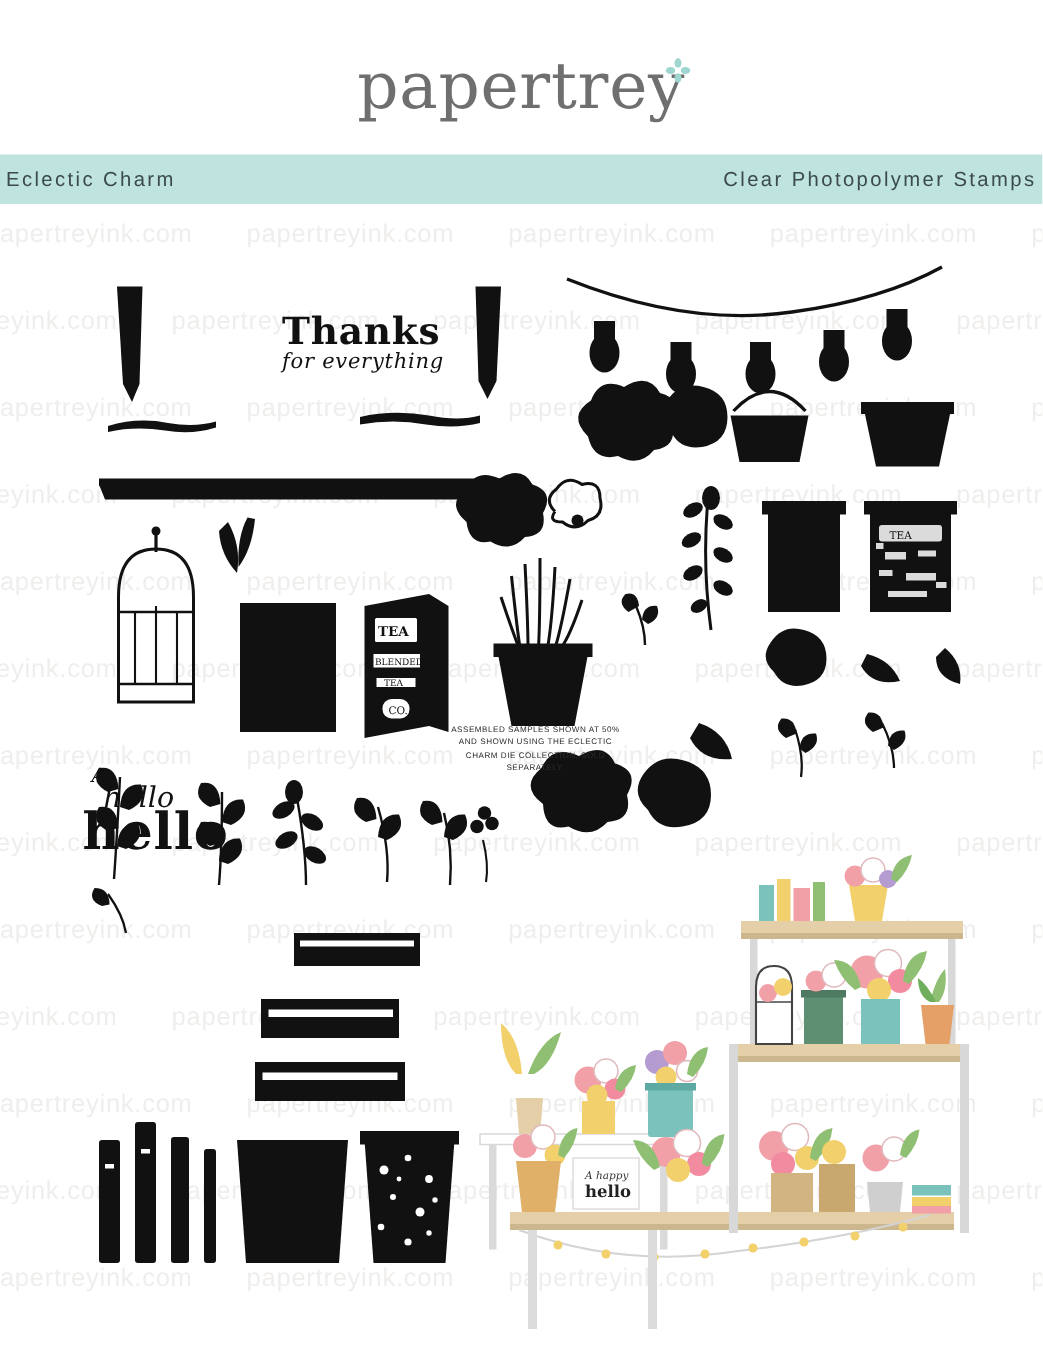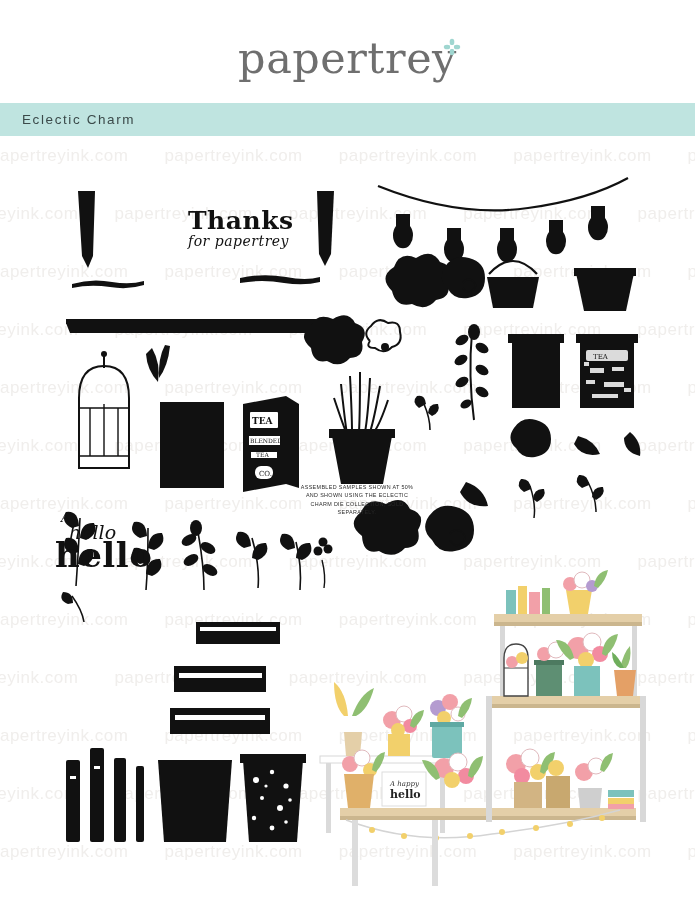--- a/index.html
+++ b/index.html
@@ -62,21 +62,21 @@
     position: absolute;
     top: 103px;
     left: 0;
     width: 695px;
     height: 33px;
     background: #bfe4e0;
     display: flex;
     align-items: center;
     justify-content: space-between;
     box-sizing: border-box;
-    padding: 0 22px;
+    padding: 0 4px;
   }
   .band-left, .band-right {
     font-family: "Liberation Sans", sans-serif;
     font-size: 13.5px;
     letter-spacing: 1.6px;
     color: #3b4a4a;
   }
 
   
   .watermarks {
@@ -192,20 +192,21 @@
         <ellipse cx="10" cy="15.5" rx="2.6" ry="3.6"></ellipse>
         <ellipse cx="4.5" cy="10" rx="3.6" ry="2.6"></ellipse>
         <ellipse cx="15.5" cy="10" rx="3.6" ry="2.6"></ellipse>
       </g>
       <circle cx="10" cy="10" r="2.2" fill="#ffffff"></circle>
     </svg>
   </div>
 
   <div class="band">
     <div class="band-left">Eclectic Charm</div>
+    <div class="band-right">Clear Photopolymer Stamps</div>
   </div>
 
   <div class="watermarks">
     <div class="wm-row" style="top:10px"><span>papertreyink.com</span><span>papertreyink.com</span><span>papertreyink.com</span><span>papertreyink.com</span><span>papertreyink.com</span></div>
     <div class="wm-row" style="top:68px;left:-60px"><span>papertreyink.com</span><span>papertreyink.com</span><span>papertreyink.com</span><span>papertreyink.com</span><span>papertreyink.com</span></div>
     <div class="wm-row" style="top:126px"><span>papertreyink.com</span><span>papertreyink.com</span><span>papertreyink.com</span><span>papertreyink.com</span><span>papertreyink.com</span></div>
     <div class="wm-row" style="top:184px;left:-60px"><span>papertreyink.com</span><span>papertreyink.com</span><span>papertreyink.com</span><span>papertreyink.com</span><span>papertreyink.com</span></div>
     <div class="wm-row" style="top:242px"><span>papertreyink.com</span><span>papertreyink.com</span><span>papertreyink.com</span><span>papertreyink.com</span><span>papertreyink.com</span></div>
     <div class="wm-row" style="top:300px;left:-60px"><span>papertreyink.com</span><span>papertreyink.com</span><span>papertreyink.com</span><span>papertreyink.com</span><span>papertreyink.com</span></div>
     <div class="wm-row" style="top:358px"><span>papertreyink.com</span><span>papertreyink.com</span><span>papertreyink.com</span><span>papertreyink.com</span><span>papertreyink.com</span></div>
@@ -637,21 +638,21 @@
         <rect x="432" y="684" width="6" height="66" fill="#dcdcdc"></rect>
         <rect x="486" y="560" width="6" height="126" fill="#d8d8d8"></rect>
         <rect x="640" y="560" width="6" height="126" fill="#d8d8d8"></rect>
       </g>
 
     </svg>
   </div>
 
   <div class="thanks">
     <div class="thanks-main">Thanks</div>
-    <div class="thanks-sub">for papertrey</div>
+    <div class="thanks-sub">for everything</div>
   </div>
 
   <div class="hello-block">
     <div class="hello-a">A</div>
     <div class="hello-happy">hello</div>
     <div class="hello-hello">hello</div>
   </div>
 
   <div class="disclaimer">ASSEMBLED SAMPLES SHOWN AT 50% AND SHOWN USING THE ECLECTIC CHARM DIE COLLECTION, SOLD SEPARATELY.</div>
 

